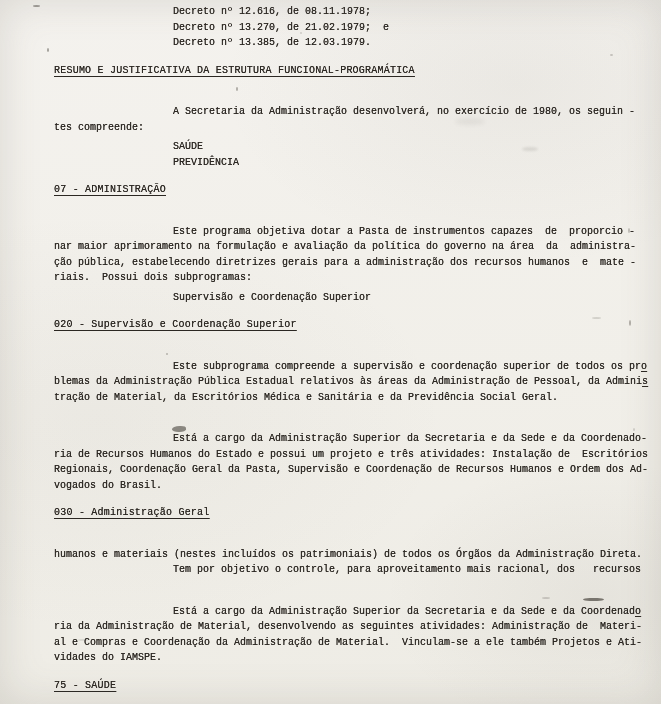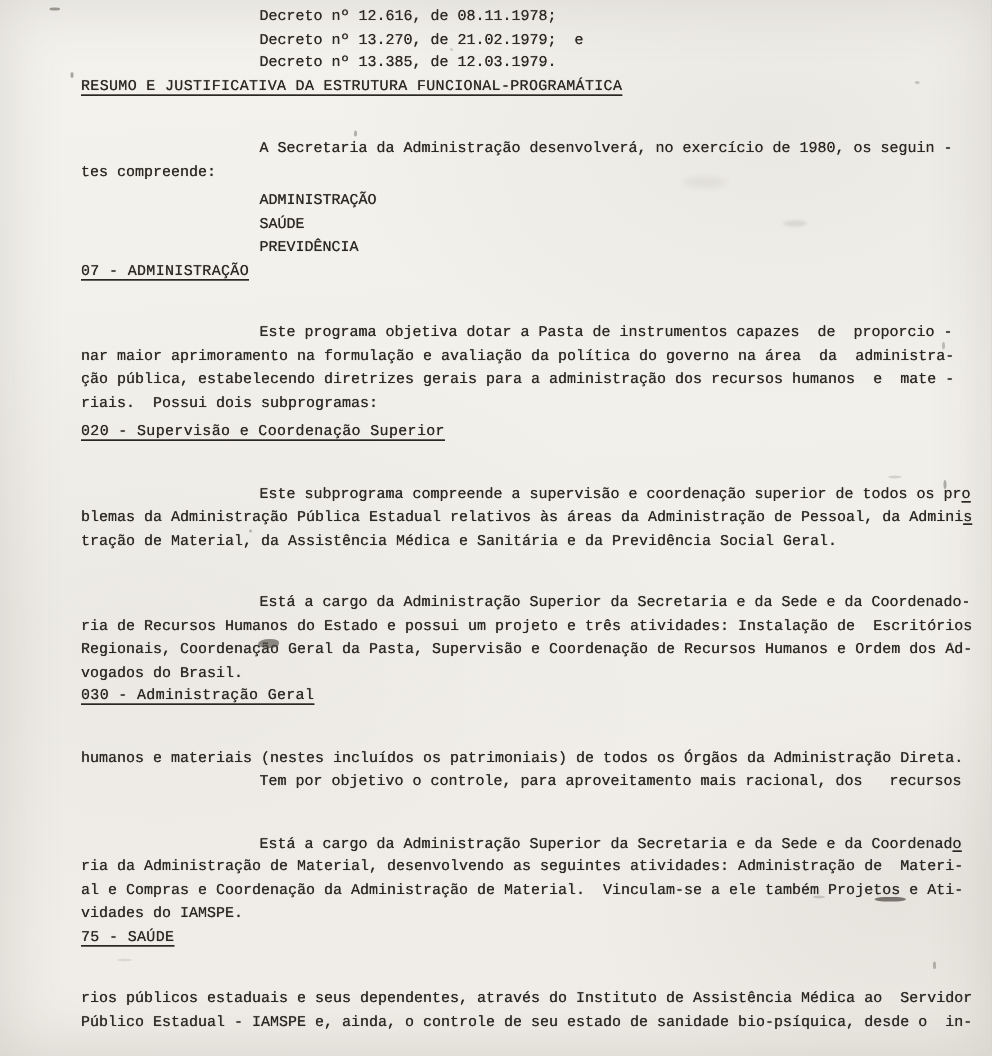--- a/index.html
+++ b/index.html
@@ -29,21 +29,21 @@
   .doc {
     position: absolute; inset: 0;
     padding: 4px 8px 0 54px;
   }
   .block { margin: 0; }
   .line { white-space: pre; height: 15.5px; }
   .line.indent { padding-left: 119px; }
   .indented-lines { margin-left: 119px; }
   .paragraph { margin-top: 26px; }
   .indented-lines { margin-top: 4px; }
-  .heading { margin-bottom: 13px; white-space: pre; }
+  .heading { margin-top: 12px; margin-bottom: 13px; white-space: pre; }
   .h-text {
     letter-spacing: 0.22px;
     text-decoration: underline;
     text-underline-offset: 2.5px;
     text-decoration-thickness: 1.3px;
   }
   .block:first-child { margin-top: 0; }
   .u-char { text-decoration: underline; text-underline-offset: 2px; }
   .speck { position: absolute; background: #4a463f; border-radius: 50%; }
 </style>
@@ -56,38 +56,38 @@
         <div class="line">Decreto nº 12.616, de 08.11.1978;</div>
         <div class="line">Decreto nº 13.270, de 21.02.1979;  e</div>
         <div class="line">Decreto nº 13.385, de 12.03.1979.</div>
       </div>
       <div class="block heading"><span class="h-text">RESUMO E JUSTIFICATIVA DA ESTRUTURA FUNCIONAL-PROGRAMÁTICA</span></div>
       <div class="block paragraph">
         <div class="line indent">A Secretaria da Administração desenvolverá, no exercício de 1980, os seguin -</div>
         <div class="line">tes compreende:</div>
       </div>
       <div class="block indented-lines">
-        <div class="line">ADMINISTRAÇÃO</div>
         <div class="line">SAÚDE</div>
         <div class="line">PREVIDÊNCIA</div>
       </div>
       <div class="block heading"><span class="h-text">07 - ADMINISTRAÇÃO</span></div>
       <div class="block paragraph">
         <div class="line indent">Este programa objetiva dotar a Pasta de instrumentos capazes  de  proporcio -</div>
         <div class="line">nar maior aprimoramento na formulação e avaliação da política do governo na área  da  administra-</div>
         <div class="line">ção pública, estabelecendo diretrizes gerais para a administração dos recursos humanos  e  mate -</div>
         <div class="line">riais.  Possui dois subprogramas:</div>
       </div>
       <div class="block indented-lines">
+        <div class="line">Supervisão e Coordenação Superior</div>
       </div>
       <div class="block heading"><span class="h-text">020 - Supervisão e Coordenação Superior</span></div>
       <div class="block paragraph">
         <div class="line indent">Este subprograma compreende a supervisão e coordenação superior de todos os pr<span class="u-char">o</span></div>
         <div class="line">blemas da Administração Pública Estadual relativos às áreas da Administração de Pessoal, da Admini<span class="u-char">s</span></div>
-        <div class="line">tração de Material, da Assistência Médica e Sanitária e da Previdência Social Geral.</div>
+        <div class="line">tração de Material, da Escritórios Médica e Sanitária e da Previdência Social Geral.</div>
       </div>
       <div class="block paragraph">
         <div class="line indent">Está a cargo da Administração Superior da Secretaria e da Sede e da Coordenado-</div>
         <div class="line">ria de Recursos Humanos do Estado e possui um projeto e três atividades: Instalação de  Escritórios</div>
         <div class="line">Regionais, Coordenação Geral da Pasta, Supervisão e Coordenação de Recursos Humanos e Ordem dos Ad-</div>
         <div class="line">vogados do Brasil.</div>
       </div>
       <div class="block heading"><span class="h-text">030 - Administração Geral</span></div>
       <div class="block paragraph">
         <div class="line">humanos e materiais (nestes incluídos os patrimoniais) de todos os Órgãos da Administração Direta.</div>

